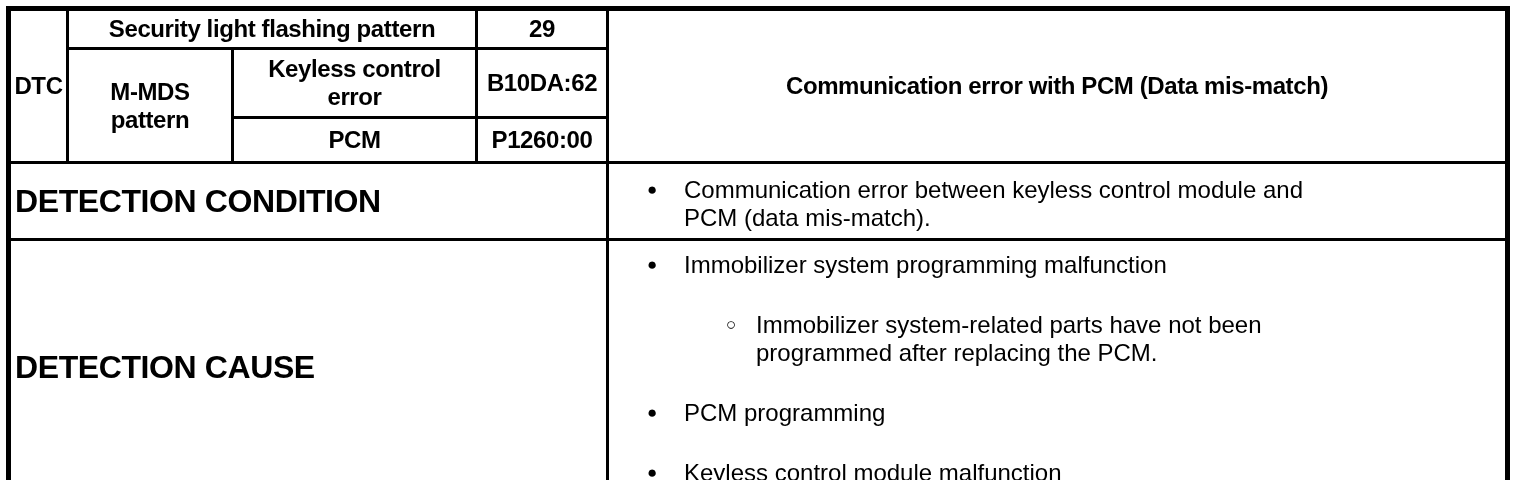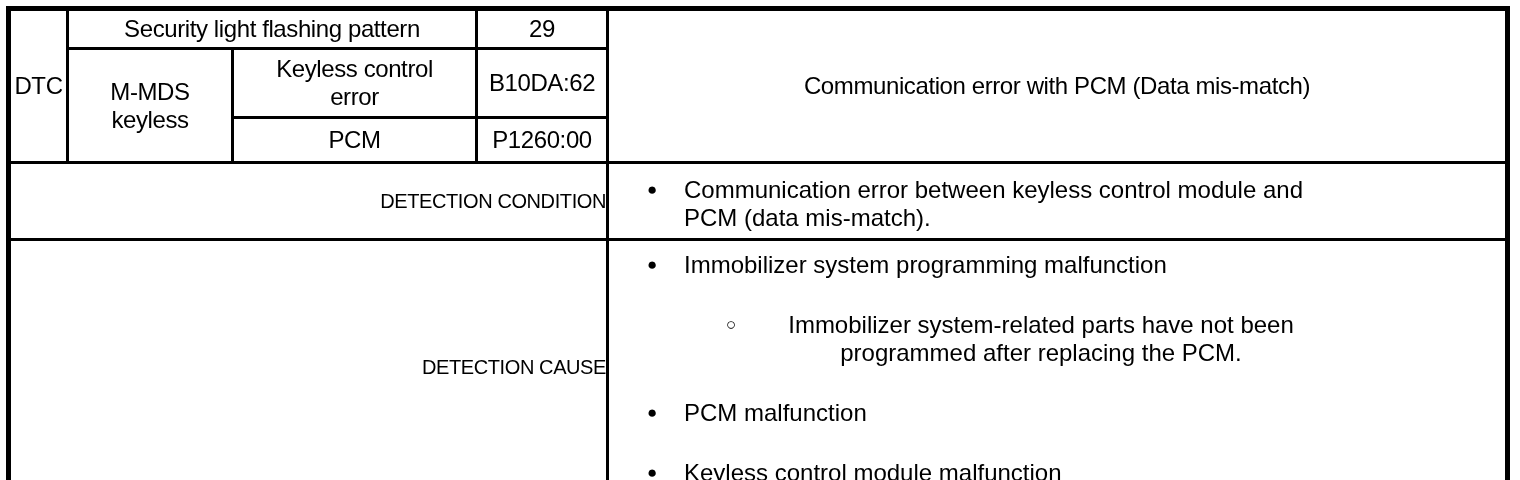--- a/index.html
+++ b/index.html
@@ -22,35 +22,35 @@
     table-layout: fixed;
     border: 5px solid #000;
   }
   td {
     border: 3px solid #000;
     padding: 0;
     overflow: hidden;
   }
   
   .hdr {
-    font-weight: normal;
+    font-weight: bold;
     font-size: 24px;
     letter-spacing: -0.4px;
     text-align: center;
     vertical-align: middle;
     line-height: 28px;
   }
   .force-wrap-sm { display: inline-block; max-width: 120px; }
   .force-wrap-md { display: inline-block; max-width: 210px; }
   
   .label {
-    font-weight: normal;
-    font-size: 20px;
+    font-weight: bold;
+    font-size: 32px;
     letter-spacing: -0.4px;
-    text-align: right;
+    text-align: left;
     vertical-align: middle;
     padding-left: 4px;
     line-height: 28px;
   }
   
   .content {
     vertical-align: top;
     padding: 12px 8px 6px 38px;
   }
   .content.pc { padding-top: 10px; }
@@ -65,21 +65,21 @@
   .lvl2 .marker {
     flex: 0 0 30px;
     font-weight: bold;
     font-size: 17px;
   }
   .txt {
     font-size: 24px;
     line-height: 28px;
   }
   .lvl1 .txt { max-width: 650px; }
-  .lvl2 .txt { max-width: 570px; text-align: center; }
+  .lvl2 .txt { max-width: 570px; }
 </style>
 </head>
 <body>
 
 <table class="dtc-table">
   <colgroup>
     <col style="width:59px">
     <col style="width:165px">
     <col style="width:244px">
     <col style="width:131px">
@@ -95,21 +95,21 @@
     </td>
     <td class="hdr">
       <span>29</span>
     </td>
     <td class="hdr" rowspan="3">
       <span>Communication error with PCM (Data mis-match)</span>
     </td>
   </tr>
   <tr style="height:69px">
     <td class="hdr" rowspan="2">
-      <span class="force-wrap-sm">M-MDS keyless</span>
+      <span class="force-wrap-sm">M-MDS pattern</span>
     </td>
     <td class="hdr">
       <span class="force-wrap-md">Keyless control error</span>
     </td>
     <td class="hdr">
       <span>B10DA:62</span>
     </td>
   </tr>
   <tr style="height:45px">
     <td class="hdr">
@@ -138,21 +138,21 @@
           <div class="li lvl1">
             <span class="marker">●</span>
             <span class="txt">Immobilizer system programming malfunction</span>
           </div>
           <div class="li lvl2">
             <span class="marker">○</span>
             <span class="txt">Immobilizer system-related parts have not been programmed after replacing the PCM.</span>
           </div>
           <div class="li lvl1">
             <span class="marker">●</span>
-            <span class="txt">PCM malfunction</span>
+            <span class="txt">PCM programming</span>
           </div>
           <div class="li lvl1">
             <span class="marker">●</span>
             <span class="txt">Keyless control module malfunction</span>
           </div>
         </td>
   </tr>
 </tbody>
   </table>
 

